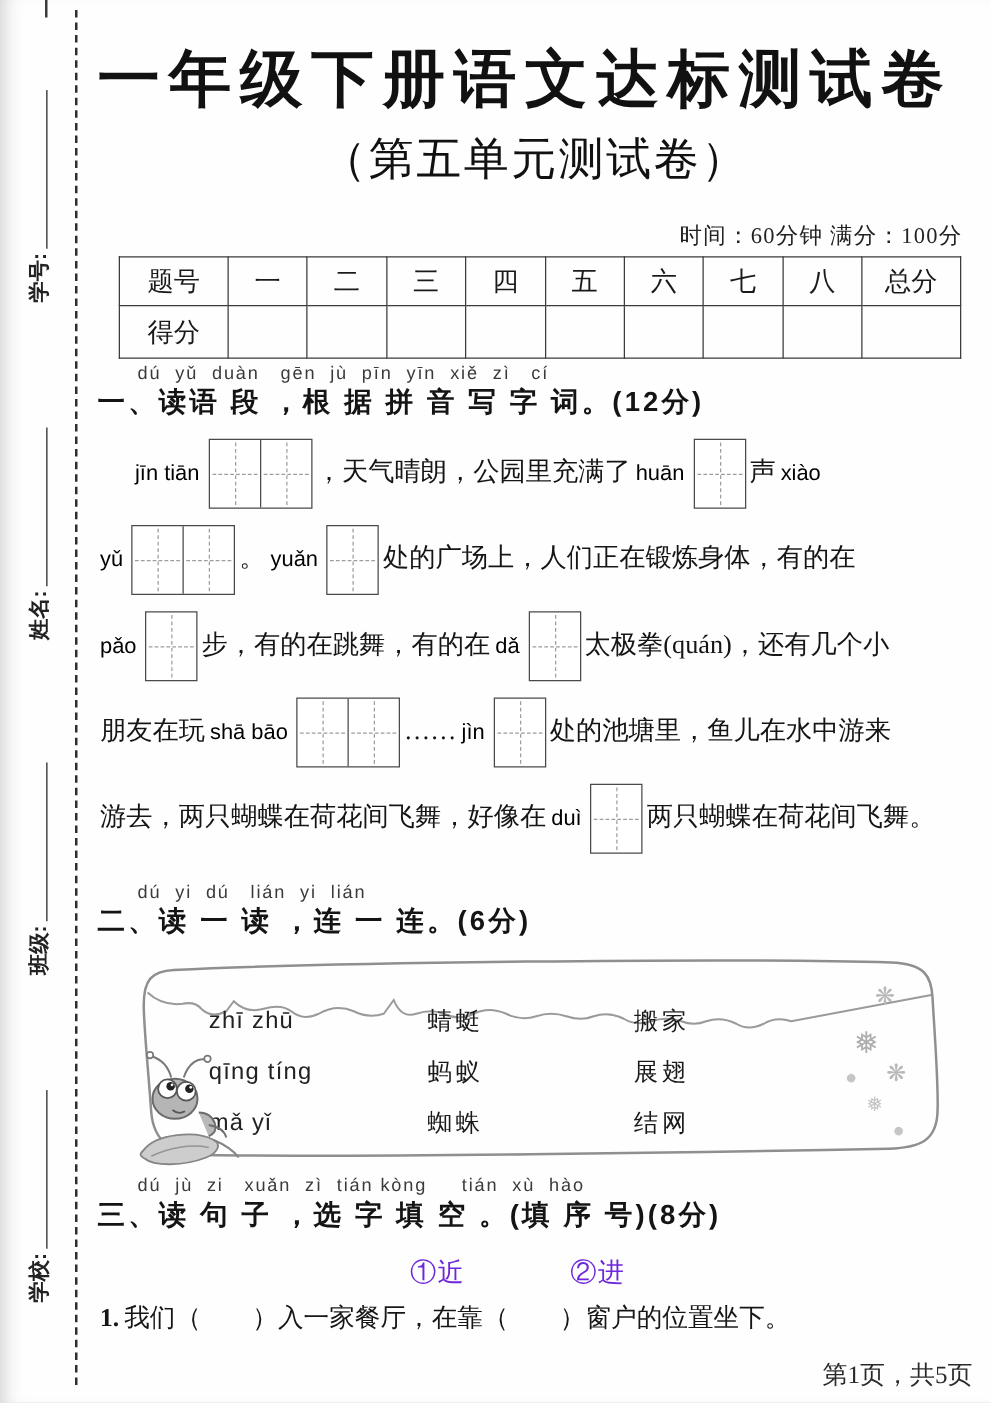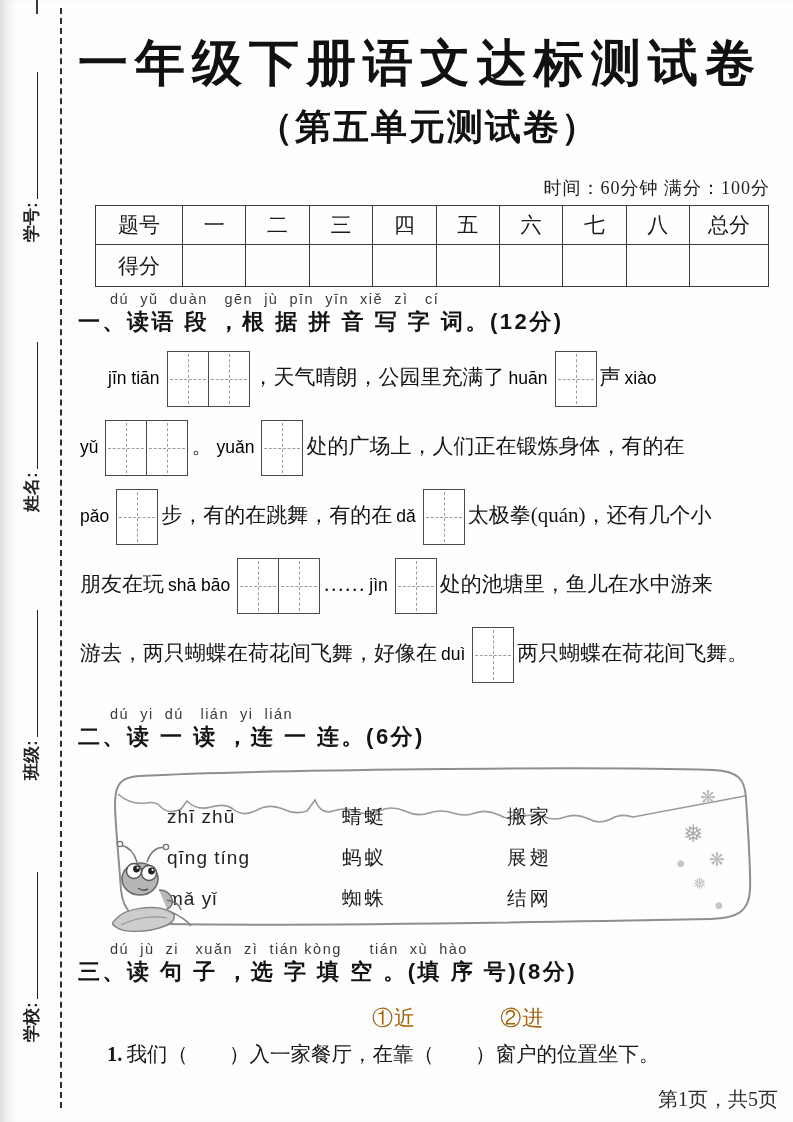--- a/index.html
+++ b/index.html
@@ -18,21 +18,21 @@
     display:flex;align-items:center;
     font-family:"Liberation Sans", sans-serif;font-size:17px;font-weight:bold;color:#222;
     white-space:nowrap;
   }
   .seal-line{flex:1;height:55%;border-bottom:1.7px solid #222;margin-left:3px;}
   
   .main{position:absolute;left:78px;top:0;width:700px;height:1122px;}
   .title{position:absolute;top:30px;left:0;width:100%;text-align:left;
     font-size:50px;font-weight:bold;letter-spacing:7px;color:#111;}
   .subtitle{position:absolute;top:103px;left:0;width:100%;text-align:center;
-    font-size:36px;font-weight:bold;letter-spacing:2px;color:#111;}
+    font-size:36px;font-weight:normal;letter-spacing:2px;color:#111;}
   .meta{position:absolute;top:176px;right:8px;font-size:18px;letter-spacing:1px;color:#222;}
   
   table.score{position:absolute;top:205px;left:17px;width:674px;border-collapse:collapse;
     table-layout:fixed;font-size:21px;color:#1a1a1a;border-radius:32px;}
   table.score td{border:1.8px solid #3b3b3b;text-align:center;height:38px;padding:0;}
   table.score tr:last-child td{height:41px;}
   table.score td.corner{width:86px;}
   table.score td.total{width:78px;}
   
   .sec-pinyin{position:absolute;left:32px;font-family:"Liberation Sans", sans-serif;
@@ -54,23 +54,23 @@
   .panel{position:absolute;top:762px;left:27px;width:654px;height:172px;}
   .panel svg.frame{position:absolute;left:0;top:0;}
   .match-grid{position:absolute;left:62px;top:34px;width:530px;
     display:grid;grid-template-columns:175px 165px 150px;grid-auto-rows:41px;align-items:center;}
   .match-py{font-family:"Liberation Sans", sans-serif;font-size:19px;letter-spacing:1px;color:#222;}
   .match-cn{font-size:19.5px;letter-spacing:3px;color:#1a1a1a;}
   .ant{position:absolute;left:2px;top:76px;}
   .flake{position:absolute;color:#b8b8b8;font-family:"DejaVu Sans", sans-serif;}
   .fdot{position:absolute;color:#c6c6c6;font-size:9px;font-family:"DejaVu Sans", sans-serif;}
   
-  .options{position:absolute;top:1004px;left:250px;font-size:21px;letter-spacing:1px;color:#a16207;margin-left:44px;}
+  .options{position:absolute;top:1004px;left:250px;font-size:21px;letter-spacing:1px;color:#6d28d9;}
   .options span + span{margin-left:78px;}
-  .q1{position:absolute;top:1040px;left:2px;font-size:20.5px;color:#161616;white-space:nowrap;margin-left:27px;}
+  .q1{position:absolute;top:1040px;left:2px;font-size:20.5px;color:#161616;white-space:nowrap;}
   .q1 .qnum{font-weight:bold;margin-right:4px;}
   .footer{position:absolute;top:1086px;left:0;width:100%;text-align:right;font-size:20px;color:#2a2a2a;}
 </style>
 </head>
 <body>
 
 <div class="page">
 
   <div class="corner-tick"></div>
   <div class="seal-dash"></div>

